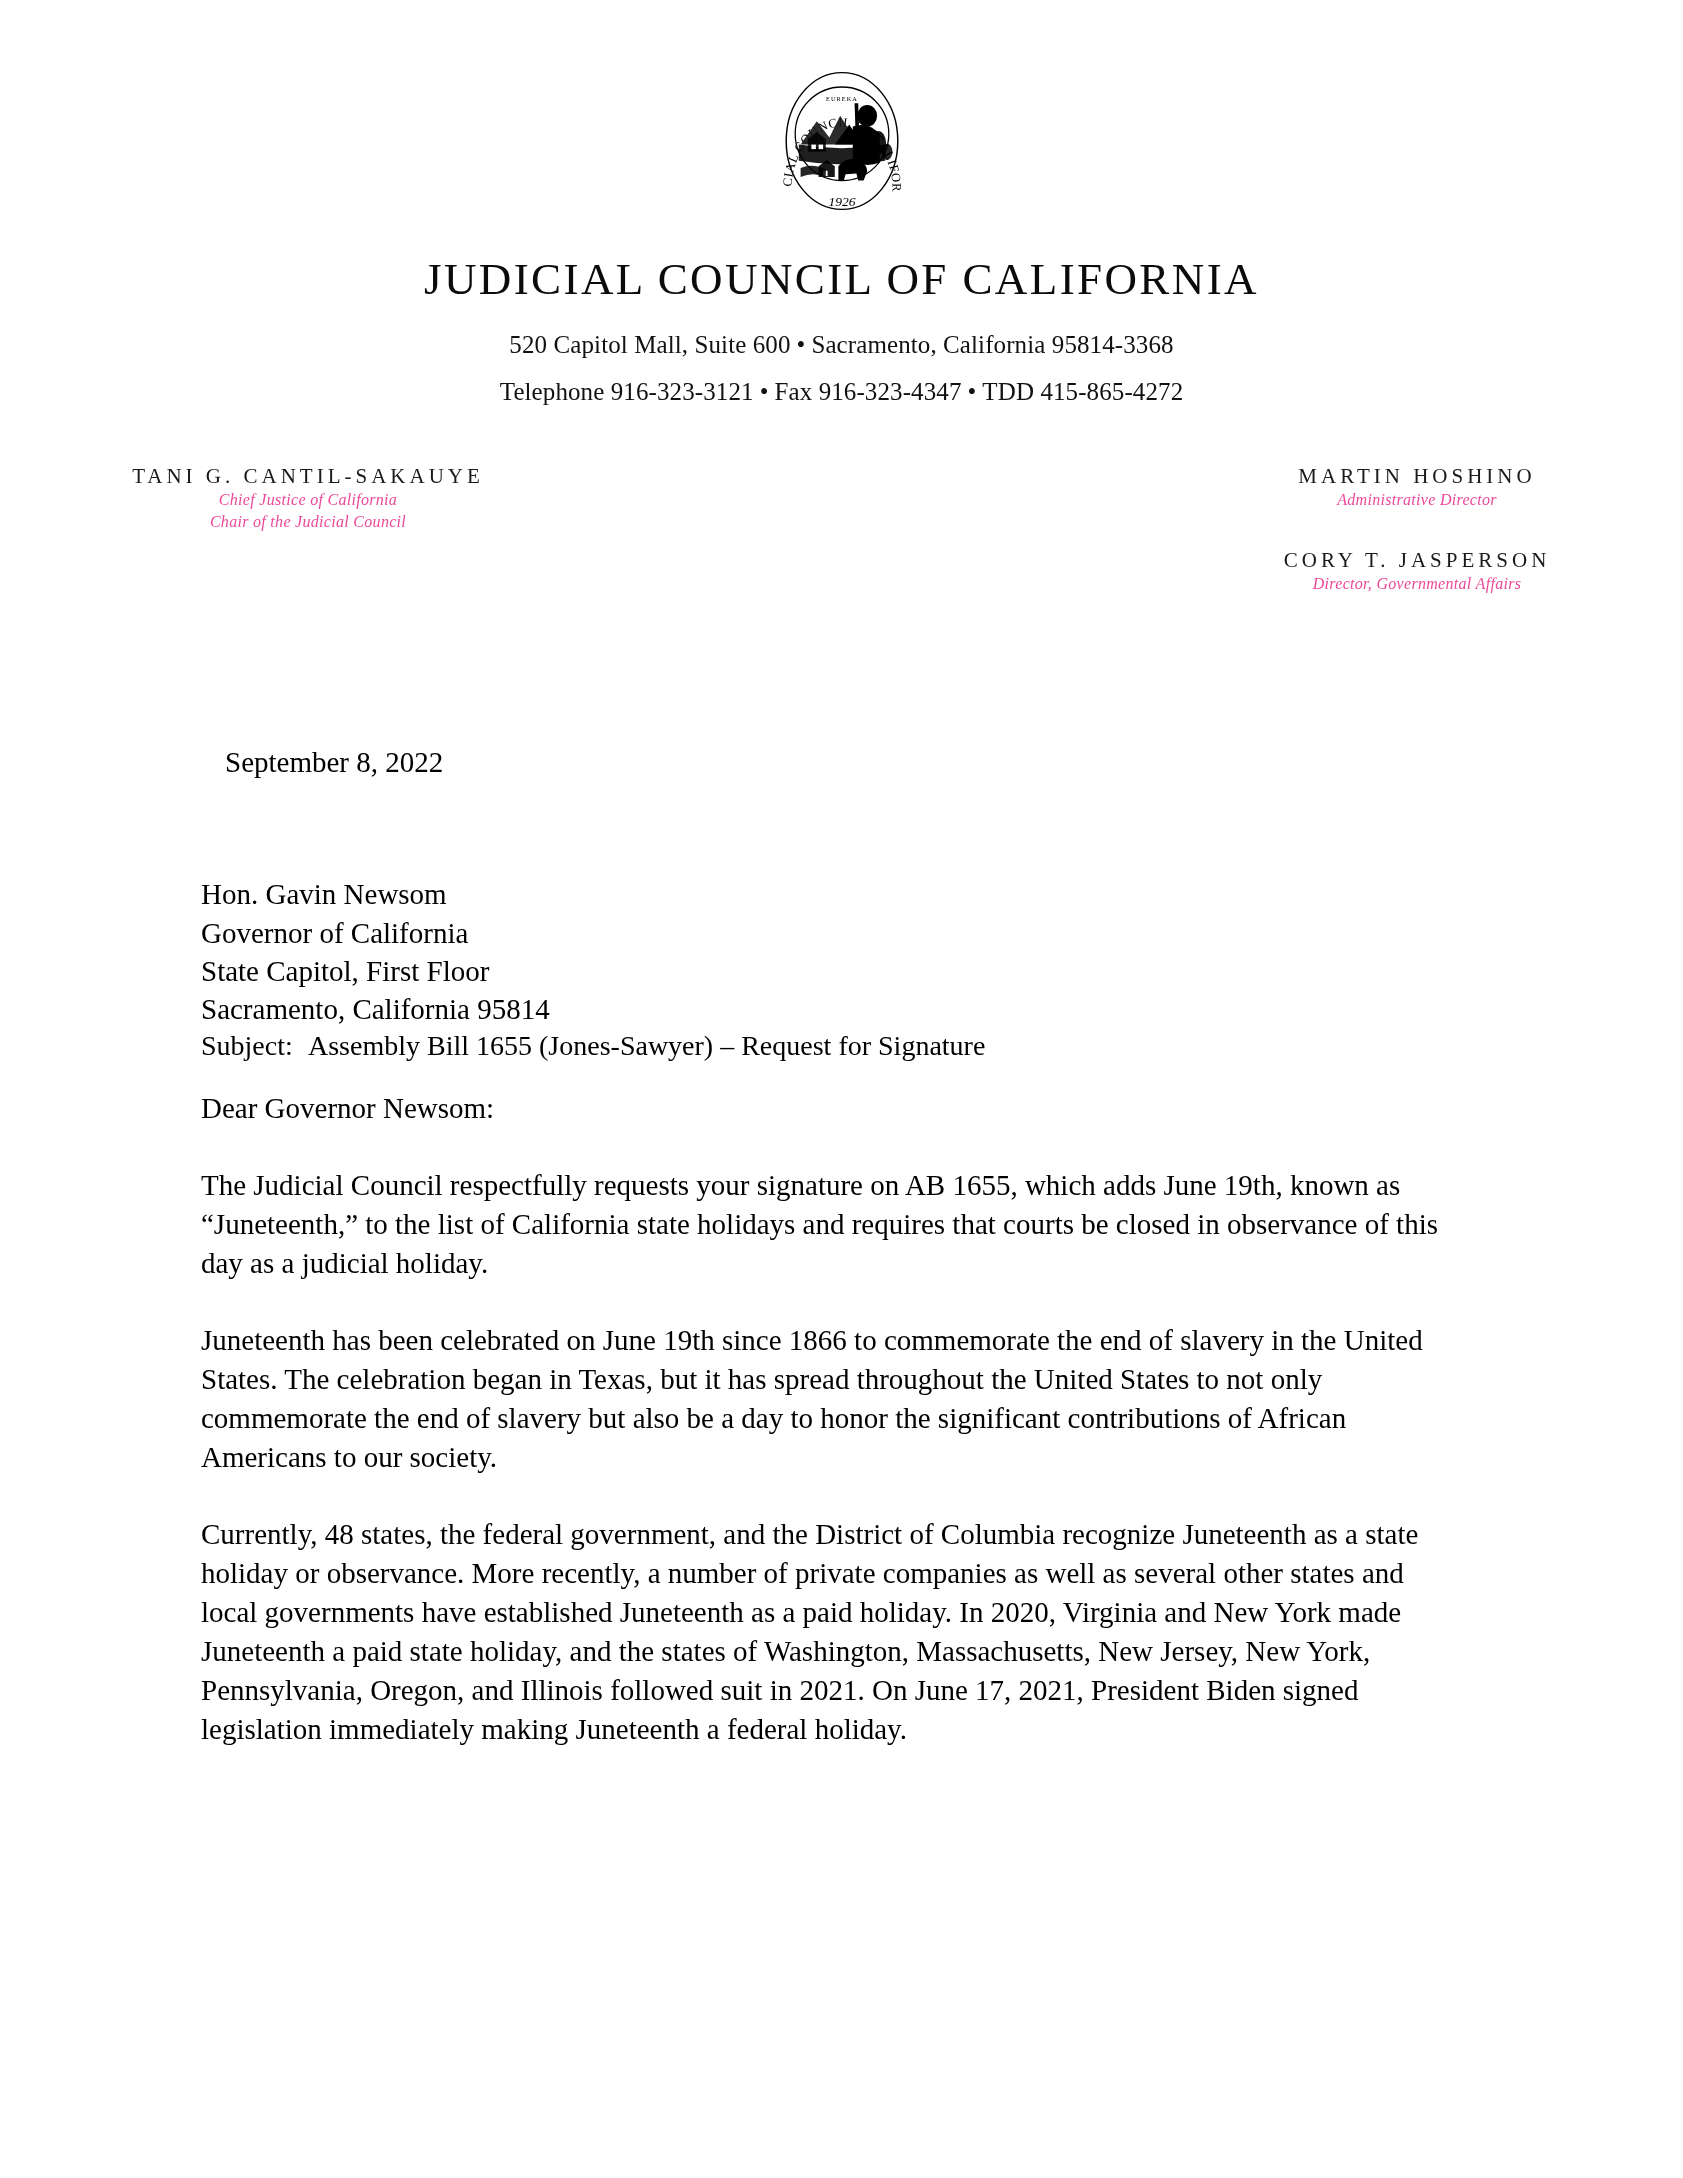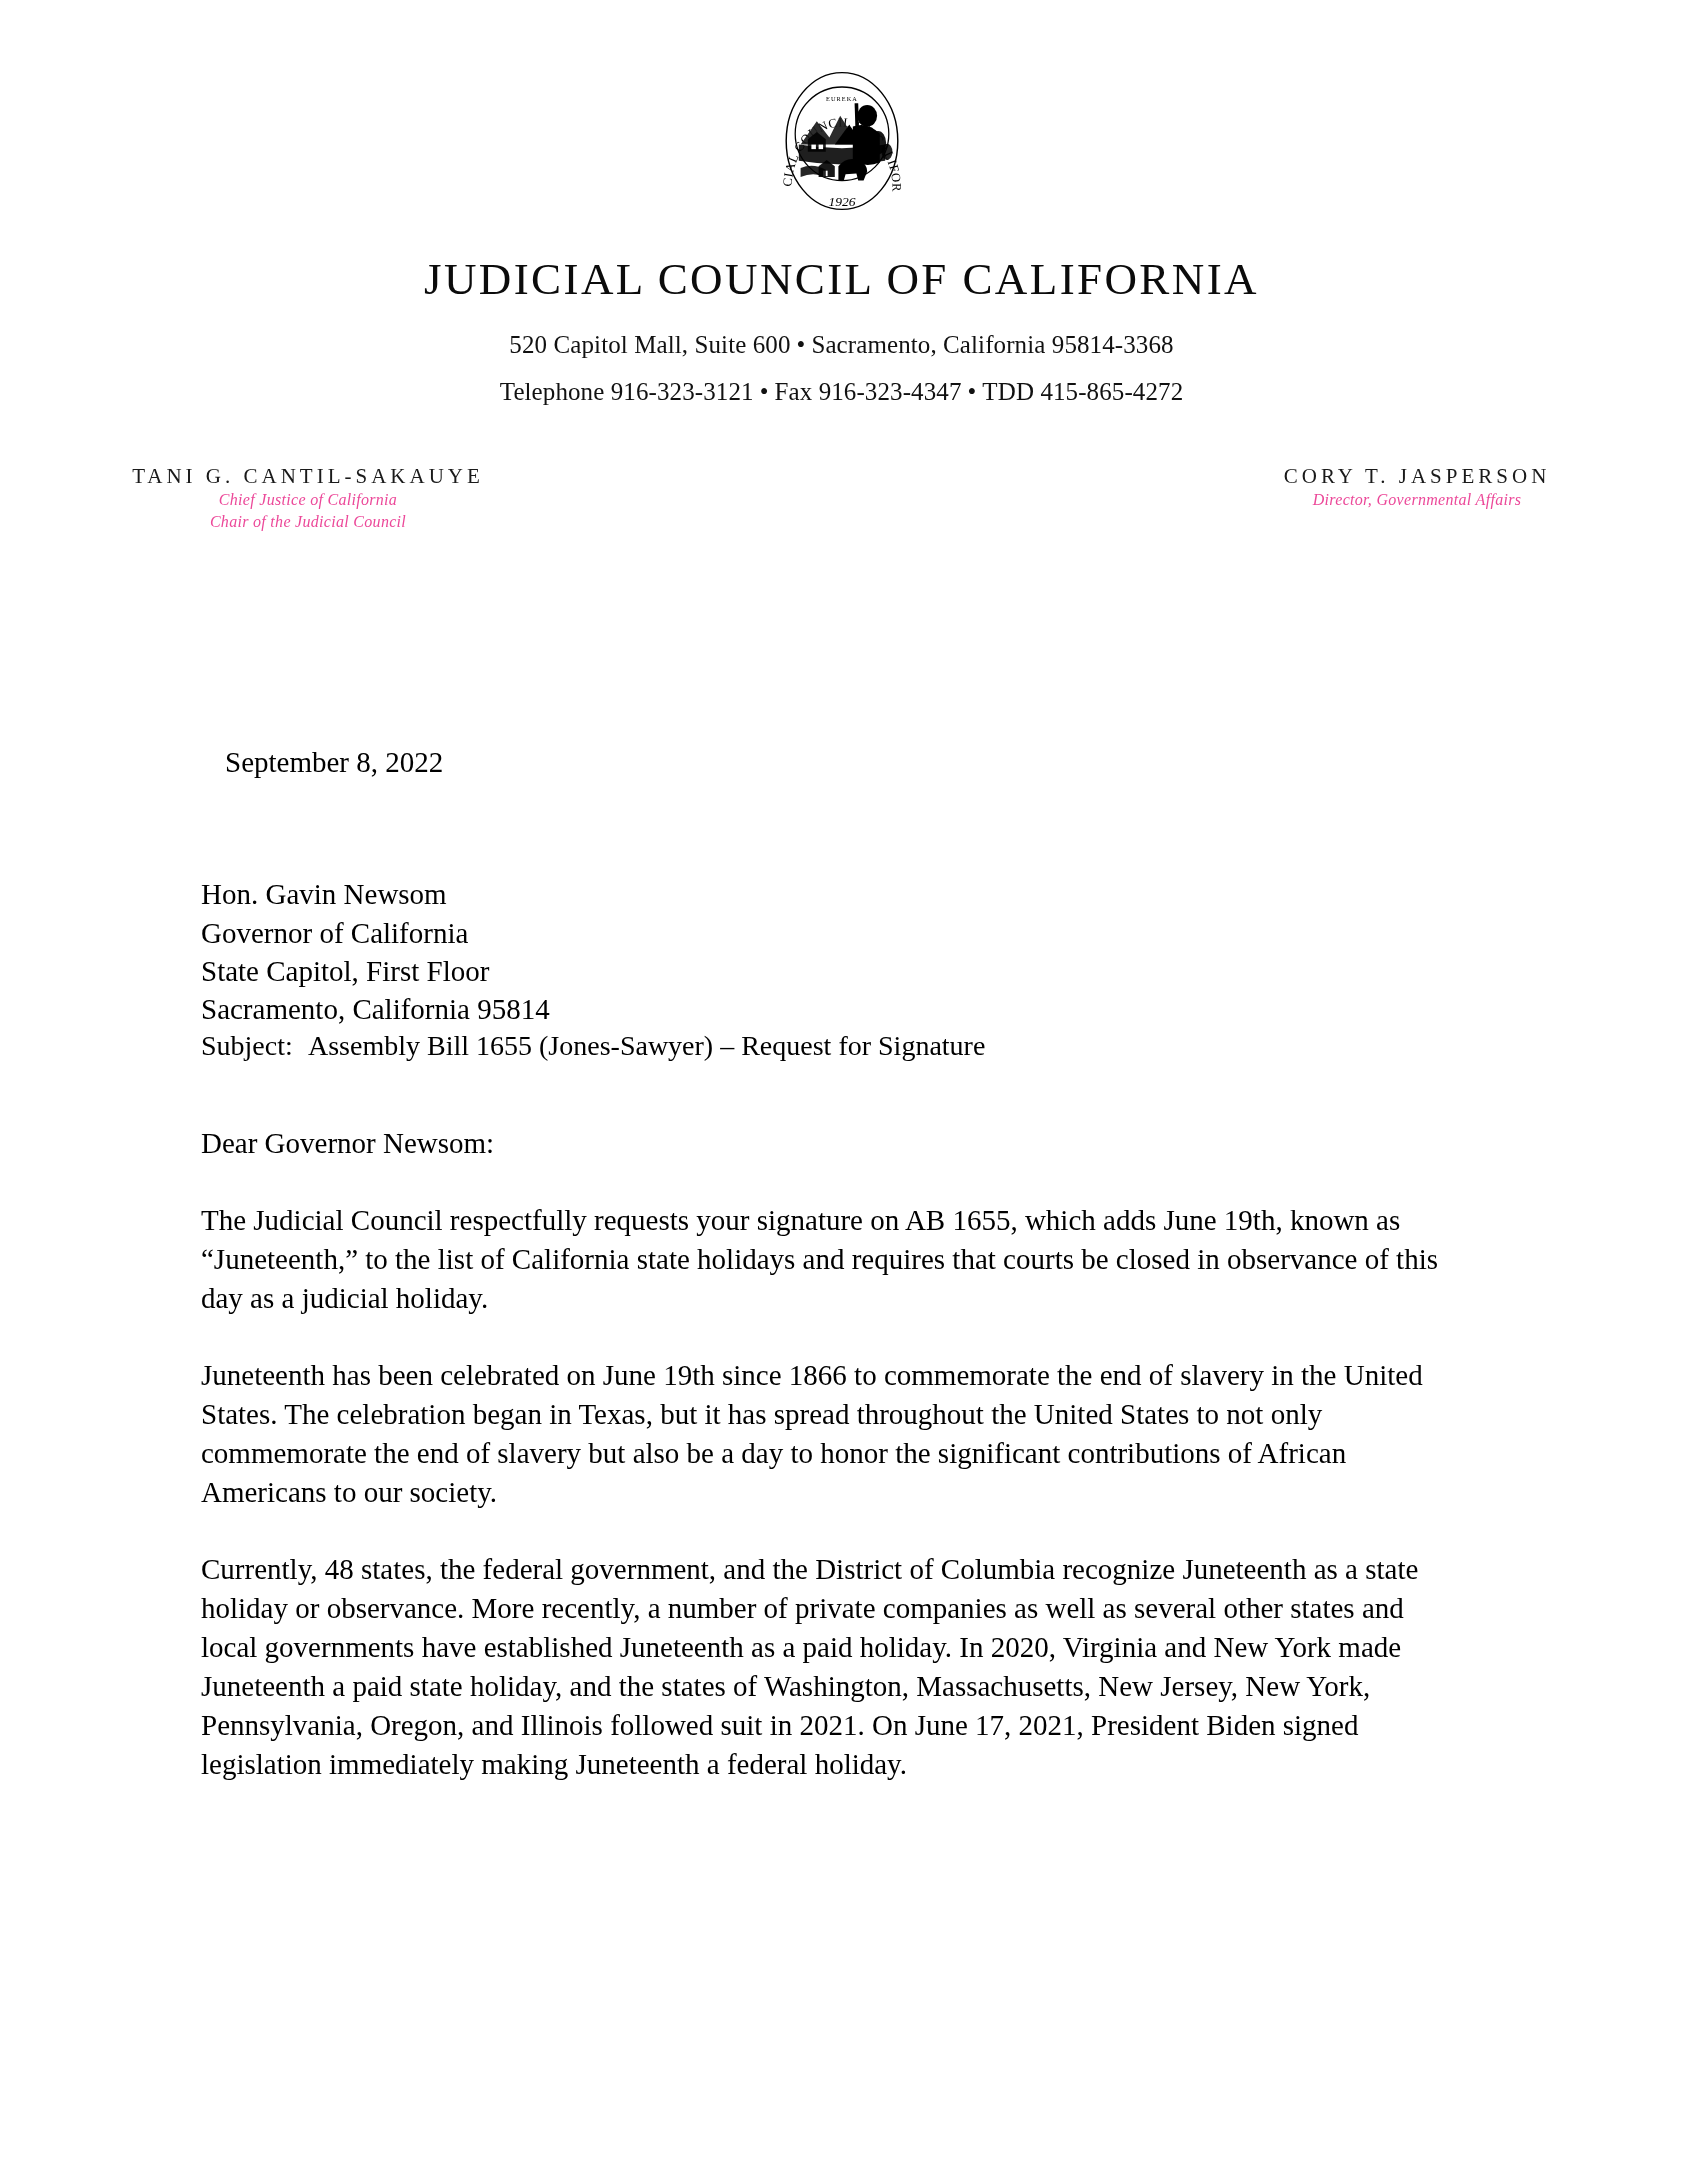--- a/index.html
+++ b/index.html
@@ -109,21 +109,21 @@
   .recipient div { white-space: nowrap; font-family: Liberation Serif, serif; }
 
   .subject {
     font-size: 28px;
     line-height: 1.32;
     white-space: nowrap;
   }
   .subject-label { display: inline-block; width: 107px; }
 
   .salutation {
-    margin-top: 59px;
+    margin-top: 24px;
     font-size: 29px;
     line-height: 1.32;
   }
 
   .para {
     margin-top: 38px;
     font-size: 29px;
     line-height: 1.345;
     text-align: left;
   }
@@ -196,20 +196,24 @@
       <div class="name-col name-left">
         <div class="person">
           <div class="person-name">TANI G. CANTIL-SAKAUYE</div>
           <div class="person-role">Chief Justice of California</div>
           <div class="person-role">Chair of the Judicial Council</div>
         </div>
       </div>
 
       <div class="name-col name-right">
         <div class="person">
+          <div class="person-name">MARTIN HOSHINO</div>
+          <div class="person-role">Administrative Director</div>
+        </div>
+        <div class="person">
           <div class="person-name">CORY T. JASPERSON</div>
           <div class="person-role">Director, Governmental Affairs</div>
         </div>
       </div>
 
     </div>
   </div>
 
   <div class="letter-body">
 

